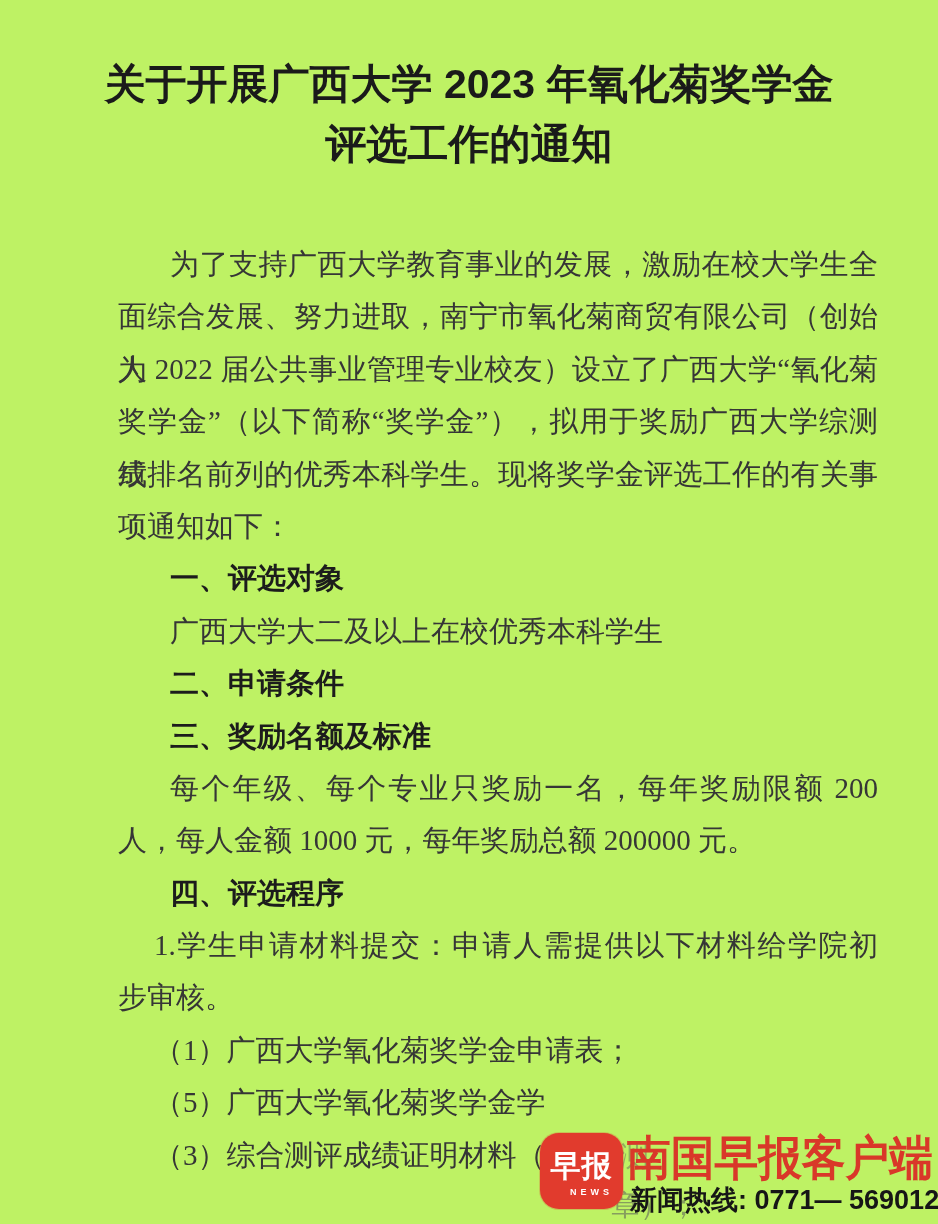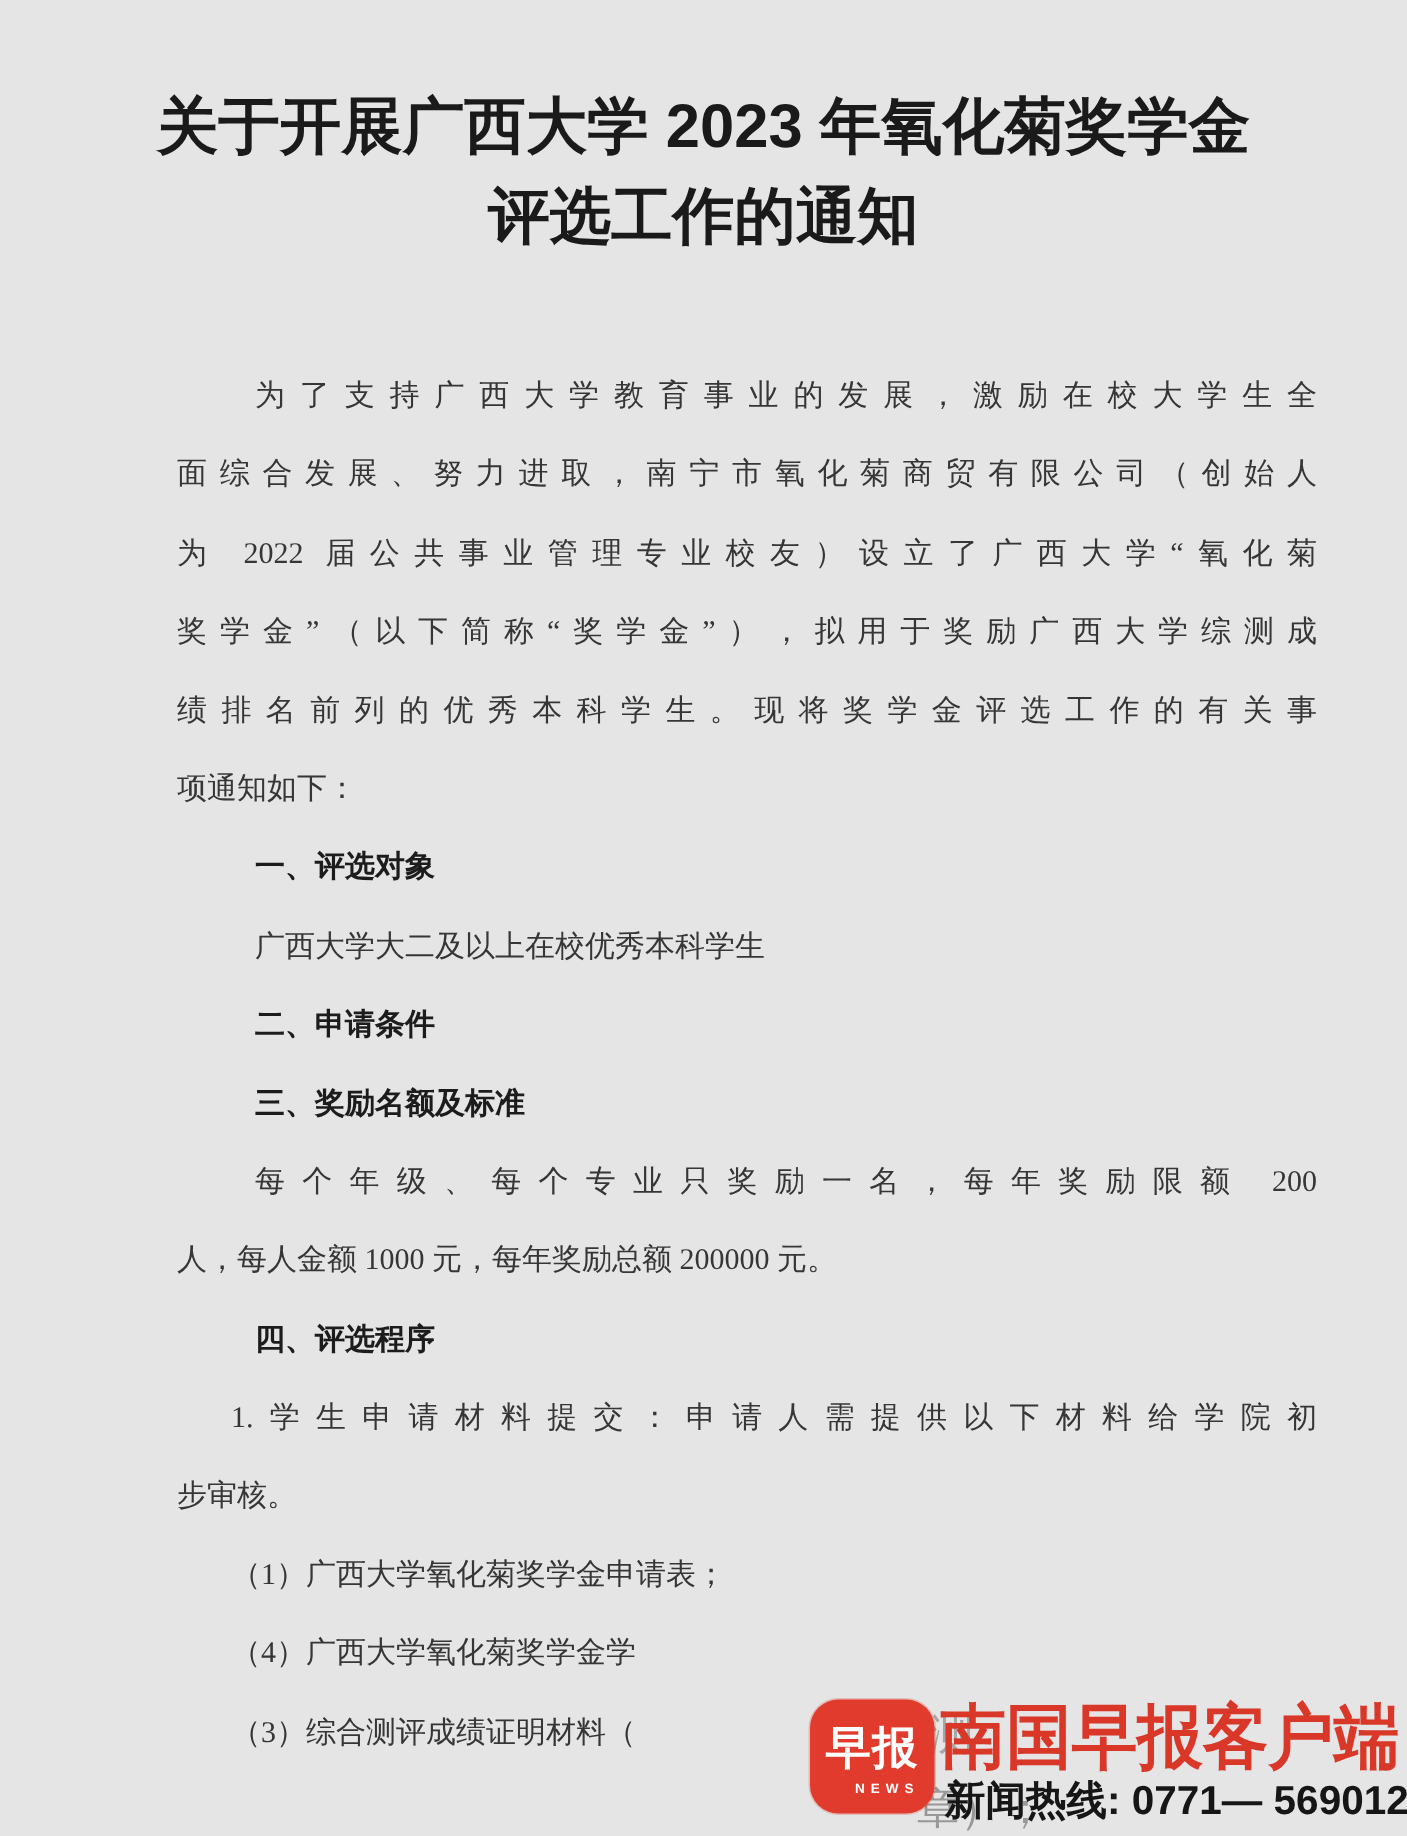--- a/index.html
+++ b/index.html
@@ -1,19 +1,19 @@
 <!DOCTYPE html>
 <html><head>
 <meta charset="utf-8">
 <style>
   html,body{margin:0;padding:0;background:#ffffff;}
   .page{
     position:relative;
     width:938px;height:1224px;
-    background:#e5e5e5;
+    background:#bef264;
     overflow:hidden;
     font-family:"Liberation Serif","DejaVu Serif",serif;
   }
   
   .title{
     margin-top:54px;
     text-align:center;
     font-family:"Liberation Sans","DejaVu Sans",sans-serif;
     font-weight:bold;
     font-size:41px;
@@ -22,21 +22,21 @@
     letter-spacing:0px;
   }
   
   .doc{
     width:760px;
     margin:64px 0 0 118px;
   }
   .line{
     height:52.4px;
     line-height:52.4px;
-    font-size:20px;
+    font-size:29px;
     color:#363636;
     white-space:nowrap;
     font-family:"Liberation Serif","DejaVu Serif",serif;
   }
   .line.j{
     white-space:normal;
     text-align:justify;
     text-align-last:justify;
     text-justify:inter-ideograph;
   }
@@ -137,21 +137,21 @@
       <div class="line h">一、评选对象</div>
       <div class="line ind">广西大学大二及以上在校优秀本科学生</div>
       <div class="line h">二、申请条件</div>
       <div class="line h">三、奖励名额及标准</div>
       <div class="line pfirst j">每个年级、每个专业只奖励一名，每年奖励限额 200</div>
       <div class="line plain">人，每人金额 1000 元，每年奖励总额 200000 元。</div>
       <div class="line h">四、评选程序</div>
       <div class="line num j">1.学生申请材料提交：申请人需提供以下材料给学院初</div>
       <div class="line plain">步审核。</div>
       <div class="line paren">（1）广西大学氧化菊奖学金申请表；</div>
-      <div class="line paren">（4）广西大学氧化菊奖学金学</div>
+      <div class="line paren">（5）广西大学氧化菊奖学金学</div>
       <div class="line paren">（3）综合测评成绩证明材料（</div>
     </div>
 
   <span class="frag f1">测</span>
   <span class="frag f2">章）；</span>
 
   <div class="wm-icon">
     <div class="zh">早报</div>
     <div class="en">NEWS</div>
   </div>

